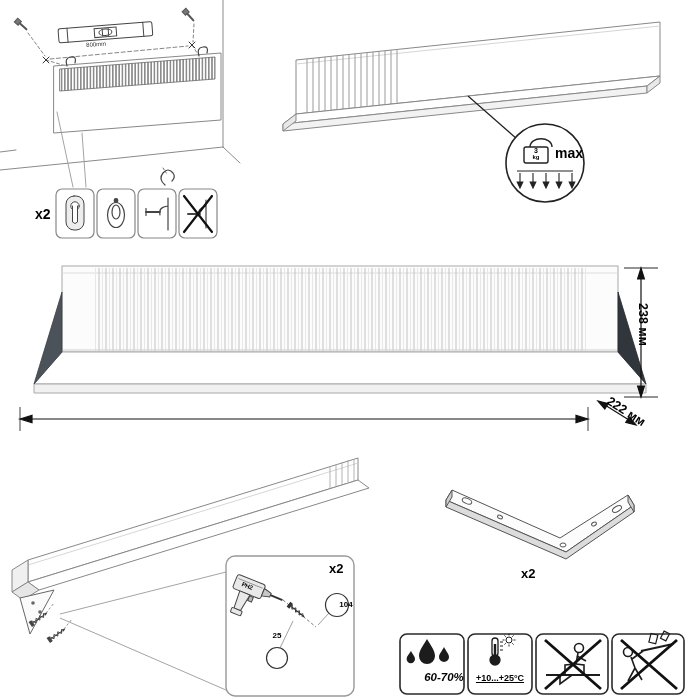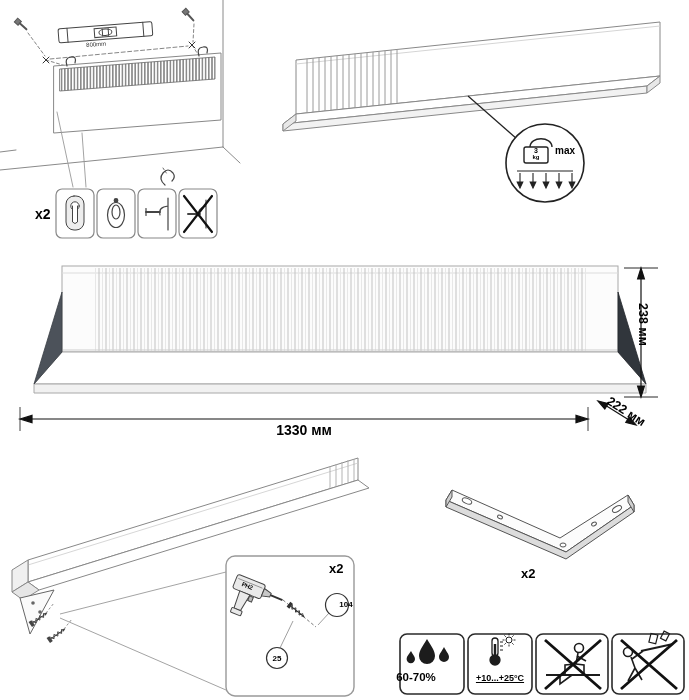--- a/index.html
+++ b/index.html
@@ -290,29 +290,28 @@
     <path d="M621,640 L677,689 M677,640 L621,689" stroke="#111" stroke-width="2.8" fill="none"></path>
   </g>
 </svg>
 
 <div class="lbl" style="left:86px;top:42px;font-size:6px;color:#333;transform:rotate(-4deg);transform-origin:0 0;">800mm</div>
 
 <div class="lbl b" style="left:35px;top:206px;font-size:14px;">x2</div>
 
 <div class="lbl b ctr" style="left:524px;top:147px;width:24px;font-size:7px;line-height:7px;">3</div>
 <div class="lbl b ctr" style="left:524px;top:154px;width:24px;font-size:6px;line-height:6px;">kg</div>
-<div class="lbl b" style="left:555px;top:145px;font-size:10px;">max</div>
-
-<div class="lbl b ctr" style="left:2px;top:422px;width:604px;font-size:14px;">1330 мм</div>
+<div class="lbl b" style="left:555px;top:145px;font-size:14px;">max</div>
+
 <div class="lbl b" style="left:650px;top:303px;font-size:12.5px;transform:rotate(90deg);transform-origin:0 0;">238 мм</div>
 <div class="lbl b" style="left:612px;top:394px;font-size:12.5px;transform:rotate(33deg);transform-origin:0 0;">222 мм</div>
 
 <div class="lbl b" style="left:329px;top:561px;font-size:13px;">x2</div>
 <div class="lbl b" style="left:243px;top:581px;font-size:6px;transform:rotate(22deg);transform-origin:0 0;">PH2</div>
 <div class="lbl b ctr" style="left:326px;top:600px;width:40px;font-size:8px;">104</div>
-<div class="lbl b ctr" style="left:267px;top:654px;width:20px;font-size:8px;">25</div>
+<div class="lbl b ctr" style="left:267px;top:631px;width:20px;font-size:8px;">25</div>
 
 <div class="lbl b" style="left:521px;top:566px;font-size:13px;">x2</div>
 
-<div class="lbl b ctr" style="left:384px;top:671px;width:64px;font-size:11.5px;">60-70%</div>
+<div class="lbl b ctr" style="left:412px;top:671px;width:64px;font-size:11.5px;font-style:italic;">60-70%</div>
 <div class="lbl b ctr" style="left:468px;top:673px;width:64px;font-size:9px;text-decoration:underline;">+10...+25°C</div>
 
 </div>
 
 </body></html>

